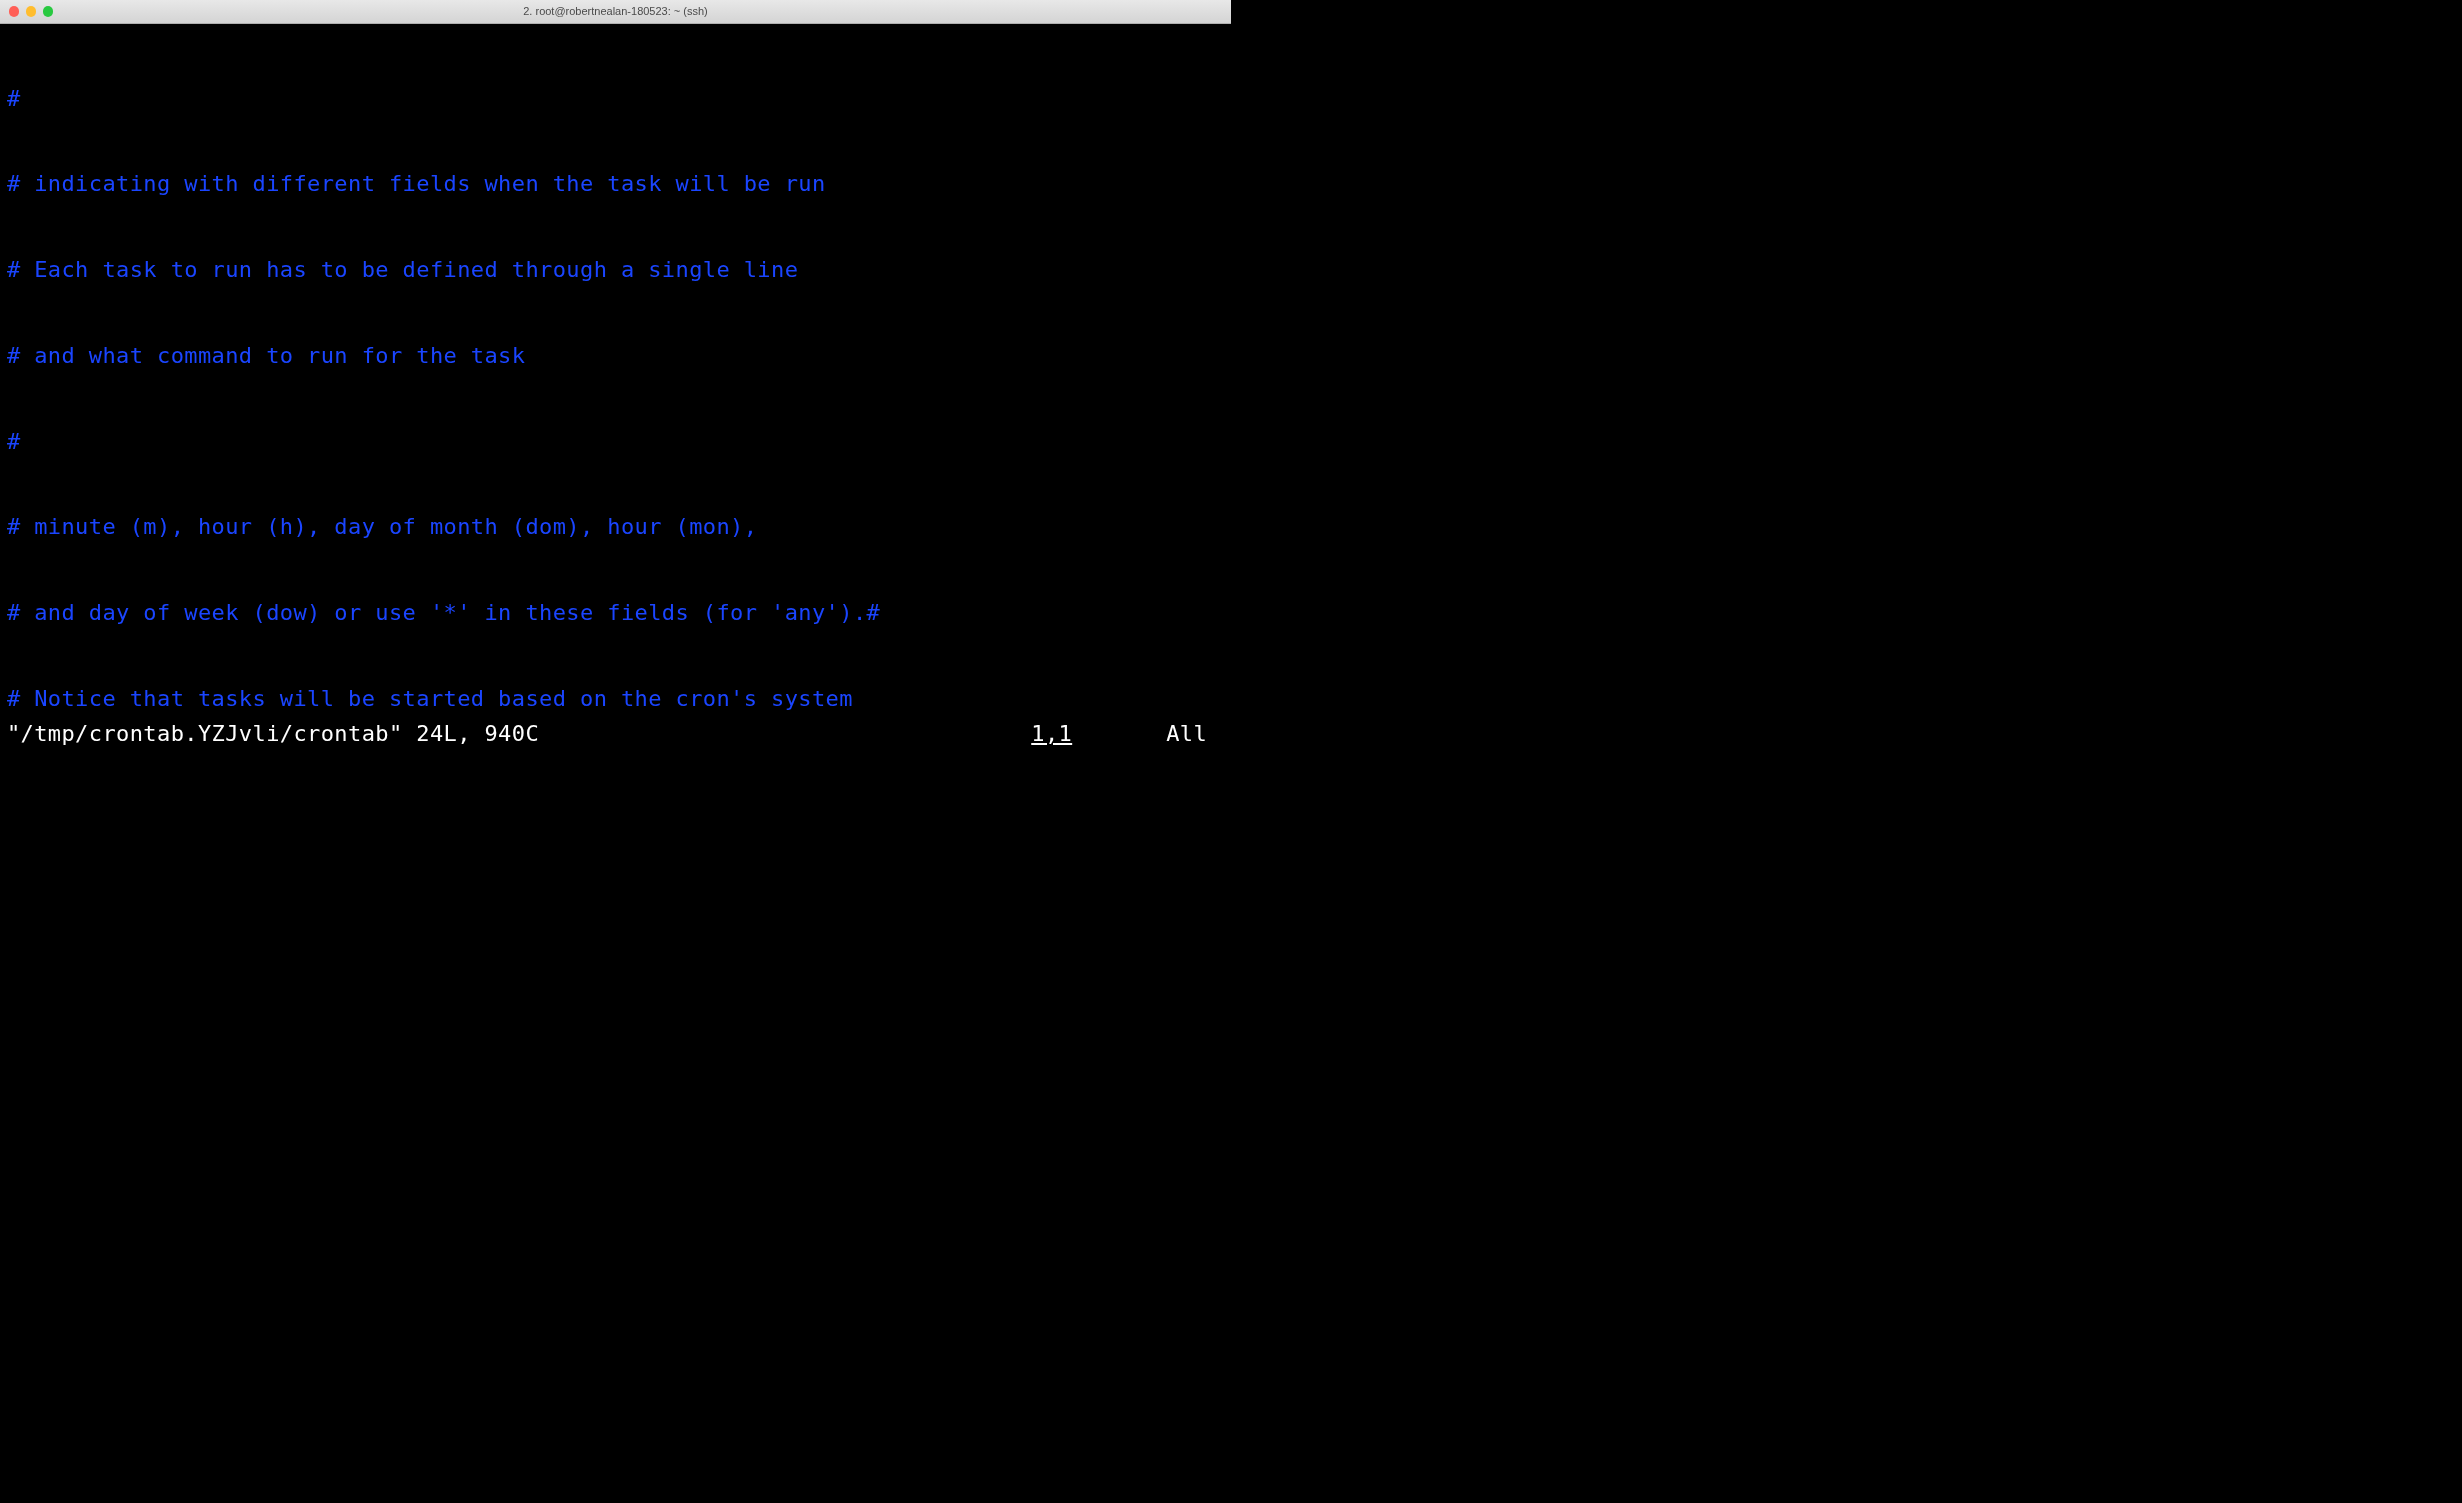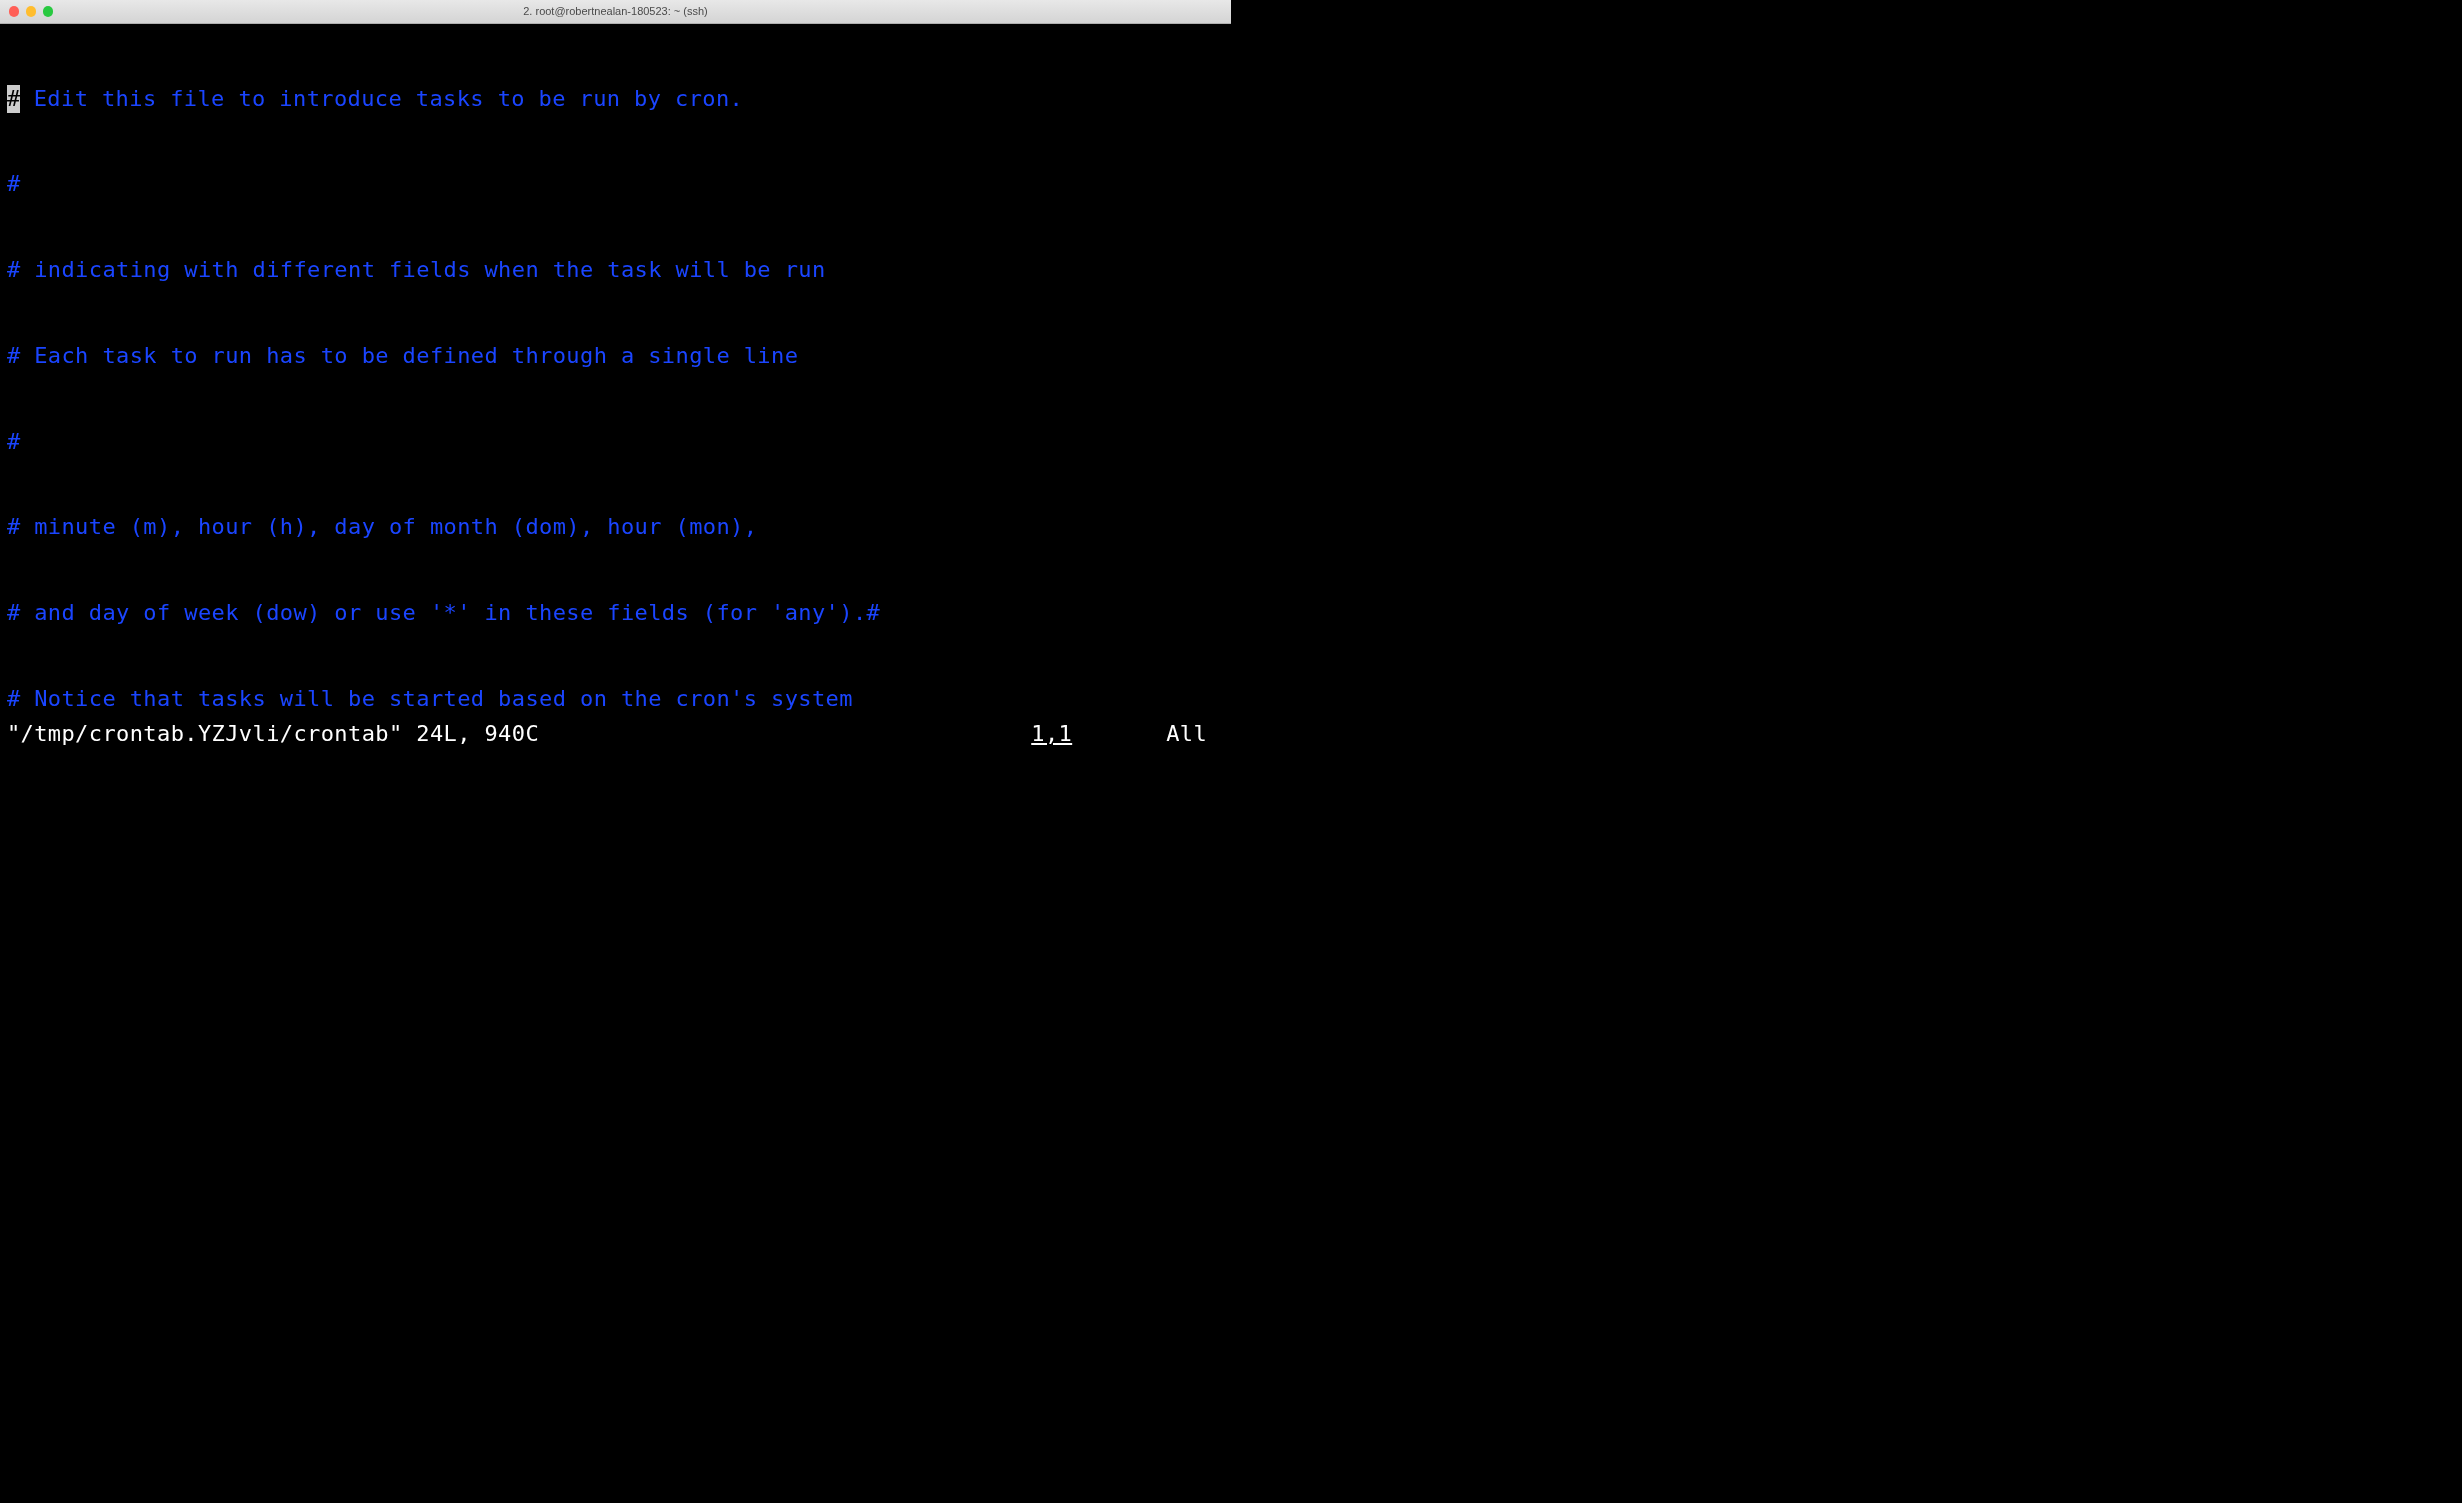--- a/index.html
+++ b/index.html
@@ -112,24 +112,24 @@
 <div class="titlebar">
   <div class="traffic-lights">
     <div class="traffic-light close"></div>
     <div class="traffic-light minimize"></div>
     <div class="traffic-light maximize"></div>
   </div>
   <div class="title">2. root@robertnealan-180523: ~ (ssh)</div>
 </div>
 
 <div class="editor">
-  <span class="line"><span class="cursor">#</span><span class="comment"> Edit this file to introduce tasks to be run by cron.</span></span>
   <span class="line comment">#</span>
   <span class="line comment"># indicating with different fields when the task will be run</span>
   <span class="line comment"># Each task to run has to be defined through a single line</span>
+  <span class="line comment"># and what command to run for the task</span>
   <span class="line comment">#</span>
   <span class="line comment"># minute (m), hour (h), day of month (dom), hour (mon),</span>
   <span class="line comment"># and day of week (dow) or use '*' in these fields (for 'any').#</span>
   <span class="line comment"># Notice that tasks will be started based on the cron's system</span>
   <span class="line comment"># daemon's notion of time and timezones.</span>
   <span class="line comment">#</span>
   <span class="line comment"># Output of the crontab jobs (including errors) is sent through</span>
   <span class="line comment"># email to the user the crontab file belongs to (unless redirected).</span>
   <span class="line comment">#</span>
   <span class="line comment"># For example, you can run a backup of all your user accounts</span>

